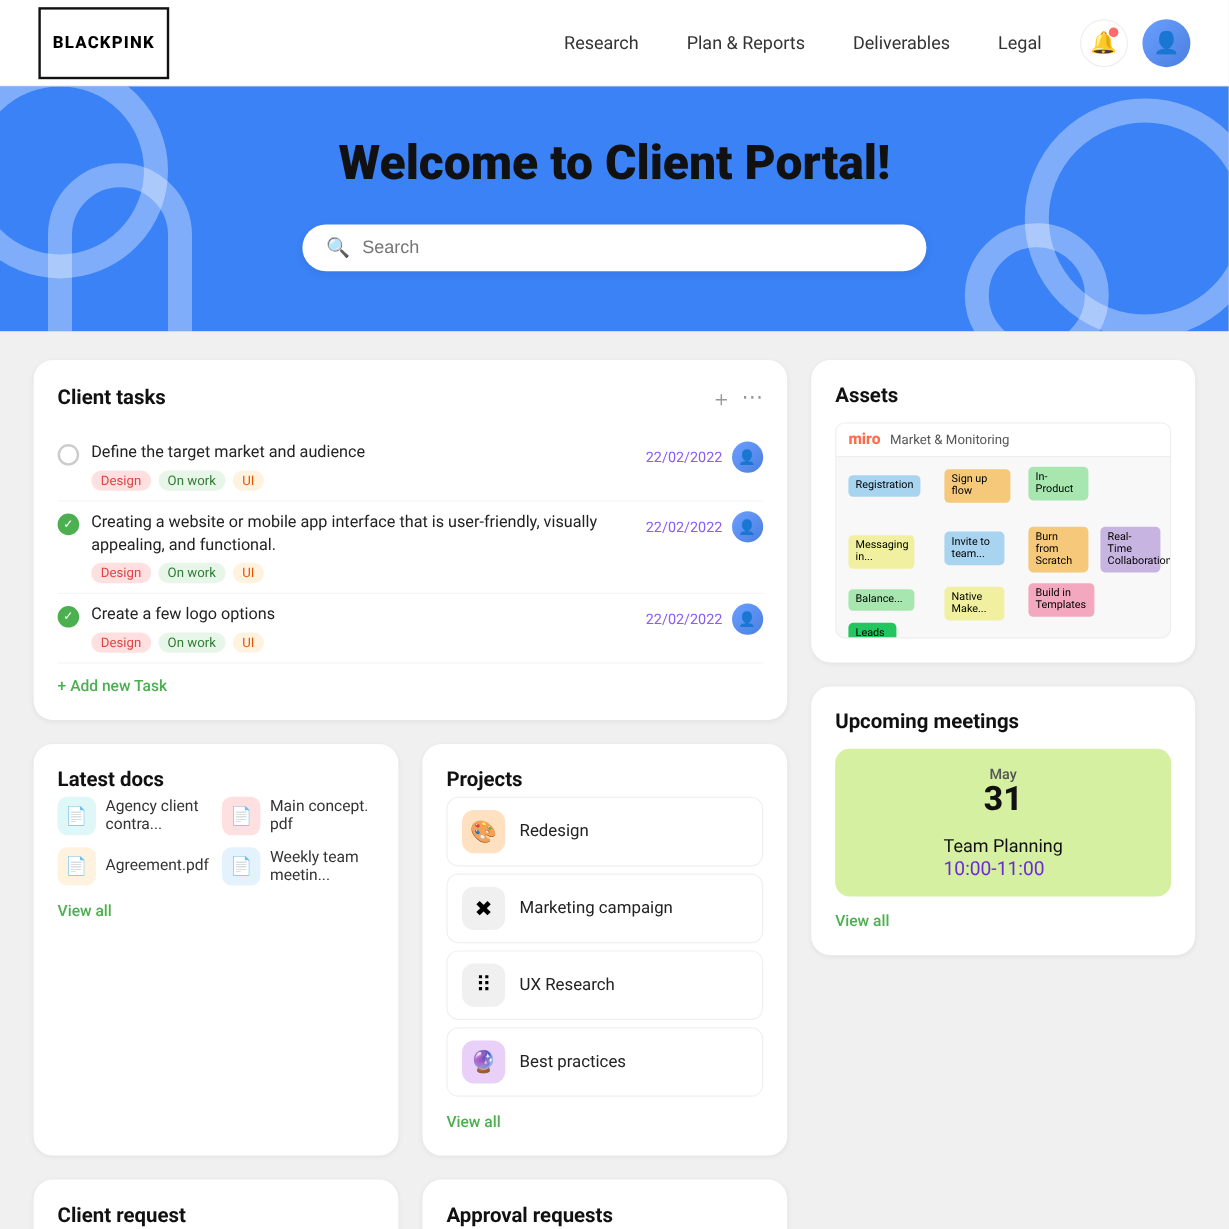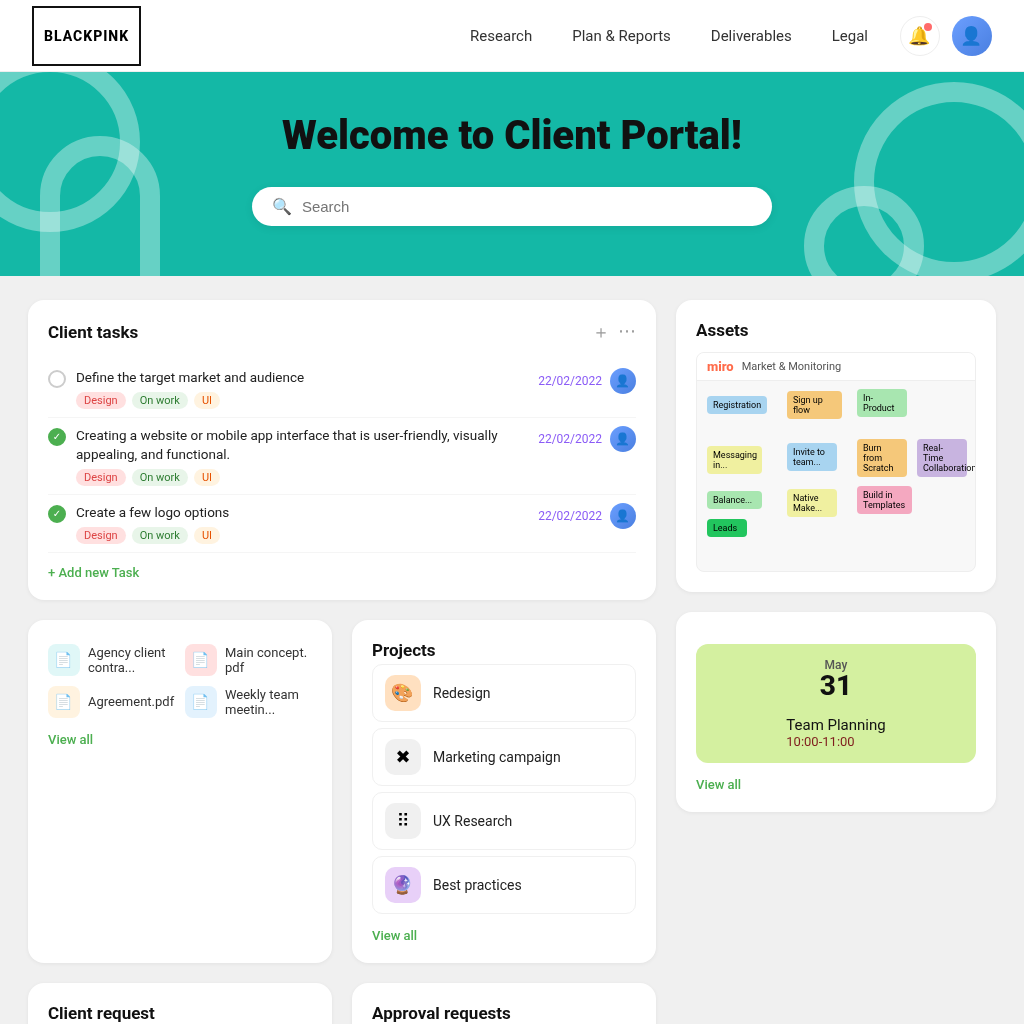--- a/index.html
+++ b/index.html
@@ -65,21 +65,21 @@
       border-radius: 50%;
       background: linear-gradient(135deg, #6b9fff, #4a7fe0);
       overflow: hidden;
       cursor: pointer;
       display: flex; align-items: center; justify-content: center;
       font-size: 18px;
     }
 
     
     .hero {
-      background: #14b8a6;
+      background: #3b82f6;
       padding: 40px 20px 50px;
       text-align: center;
       position: relative;
       overflow: hidden;
     }
     .hero-title {
       font-size: 40px;
       font-weight: 900;
       color: #111;
       margin-bottom: 28px;
@@ -269,21 +269,21 @@
       border-radius: 16px;
       padding: 20px;
       box-shadow: 0 1px 4px rgba(0,0,0,0.06);
     }
     .miro-preview {
       border-radius: 8px;
       overflow: hidden;
       background: #f8f8f8;
       border: 1px solid #eee;
       margin-top: 12px;
-      height: 220px;
+      height: 180px;
       position: relative;
     }
     .miro-header {
       background: #fff;
       padding: 6px 10px;
       display: flex;
       align-items: center;
       gap: 8px;
       border-bottom: 1px solid #eee;
       font-size: 11px;
@@ -343,21 +343,21 @@
       flex-direction: column;
     }
     .meeting-date-box {
       text-align: center;
       min-width: 40px;
     }
     .meeting-month { font-size: 12px; color: #555; font-weight: 500; }
     .meeting-day { font-size: 28px; font-weight: 800; color: #111; line-height: 1; }
     .meeting-info { flex: 1; }
     .meeting-title { font-size: 15px; font-weight: 400; color: #111; }
-    .meeting-time { font-size: 13px; color: #7f1d1d; }
+    .meeting-time { font-size: 16px; color: #6d28d9; }
   </style>
 </head>
 <body>
 
 <nav class="navbar">
   <div class="logo">BLACKPINK</div>
   <div class="nav-links">
     <a class="nav-link">Research</a>
     <a class="nav-link">Plan &amp; Reports</a>
     <a class="nav-link">Deliverables</a>
@@ -449,20 +449,21 @@
           <div class="task-avatar">👤</div>
         </div>
       </div>
 
       <div class="add-task">+ Add new Task</div>
     </div>
 
     <div class="bottom-row">
 
       <div class="card">
+        <div class="card-title">Latest docs</div>
         <div class="doc-grid">
           <div class="doc-item">
             <div class="doc-icon doc-icon-teal">📄</div>
             <span>Agency client contra...</span>
           </div>
           <div class="doc-item">
             <div class="doc-icon doc-icon-red">📄</div>
             <span>Main concept. pdf</span>
           </div>
           <div class="doc-item">
@@ -534,20 +535,21 @@
           <div class="sticky sticky-purple" style="left:220px;top:58px;width:50px;">Real-Time Collaboration</div>
           <div class="sticky sticky-green" style="left:10px;top:110px;width:55px;">Balance...</div>
           <div class="sticky sticky-yellow" style="left:90px;top:108px;width:50px;">Native Make...</div>
           <div class="sticky sticky-pink" style="left:160px;top:105px;width:55px;">Build in Templates</div>
           <div class="sticky sticky-blue" style="left:10px;top:138px;width:40px;background:#22c55e;">Leads</div>
         </div>
       </div>
     </div>
 
     <div class="card">
+      <div class="card-title">Upcoming meetings</div>
       <div class="meeting-card-inner">
         <div class="meeting-date-box">
           <div class="meeting-month">May</div>
           <div class="meeting-day">31</div>
         </div>
         <div class="meeting-info">
           <div class="meeting-title">Team Planning</div>
           <div class="meeting-time">10:00-11:00</div>
         </div>
       </div>

